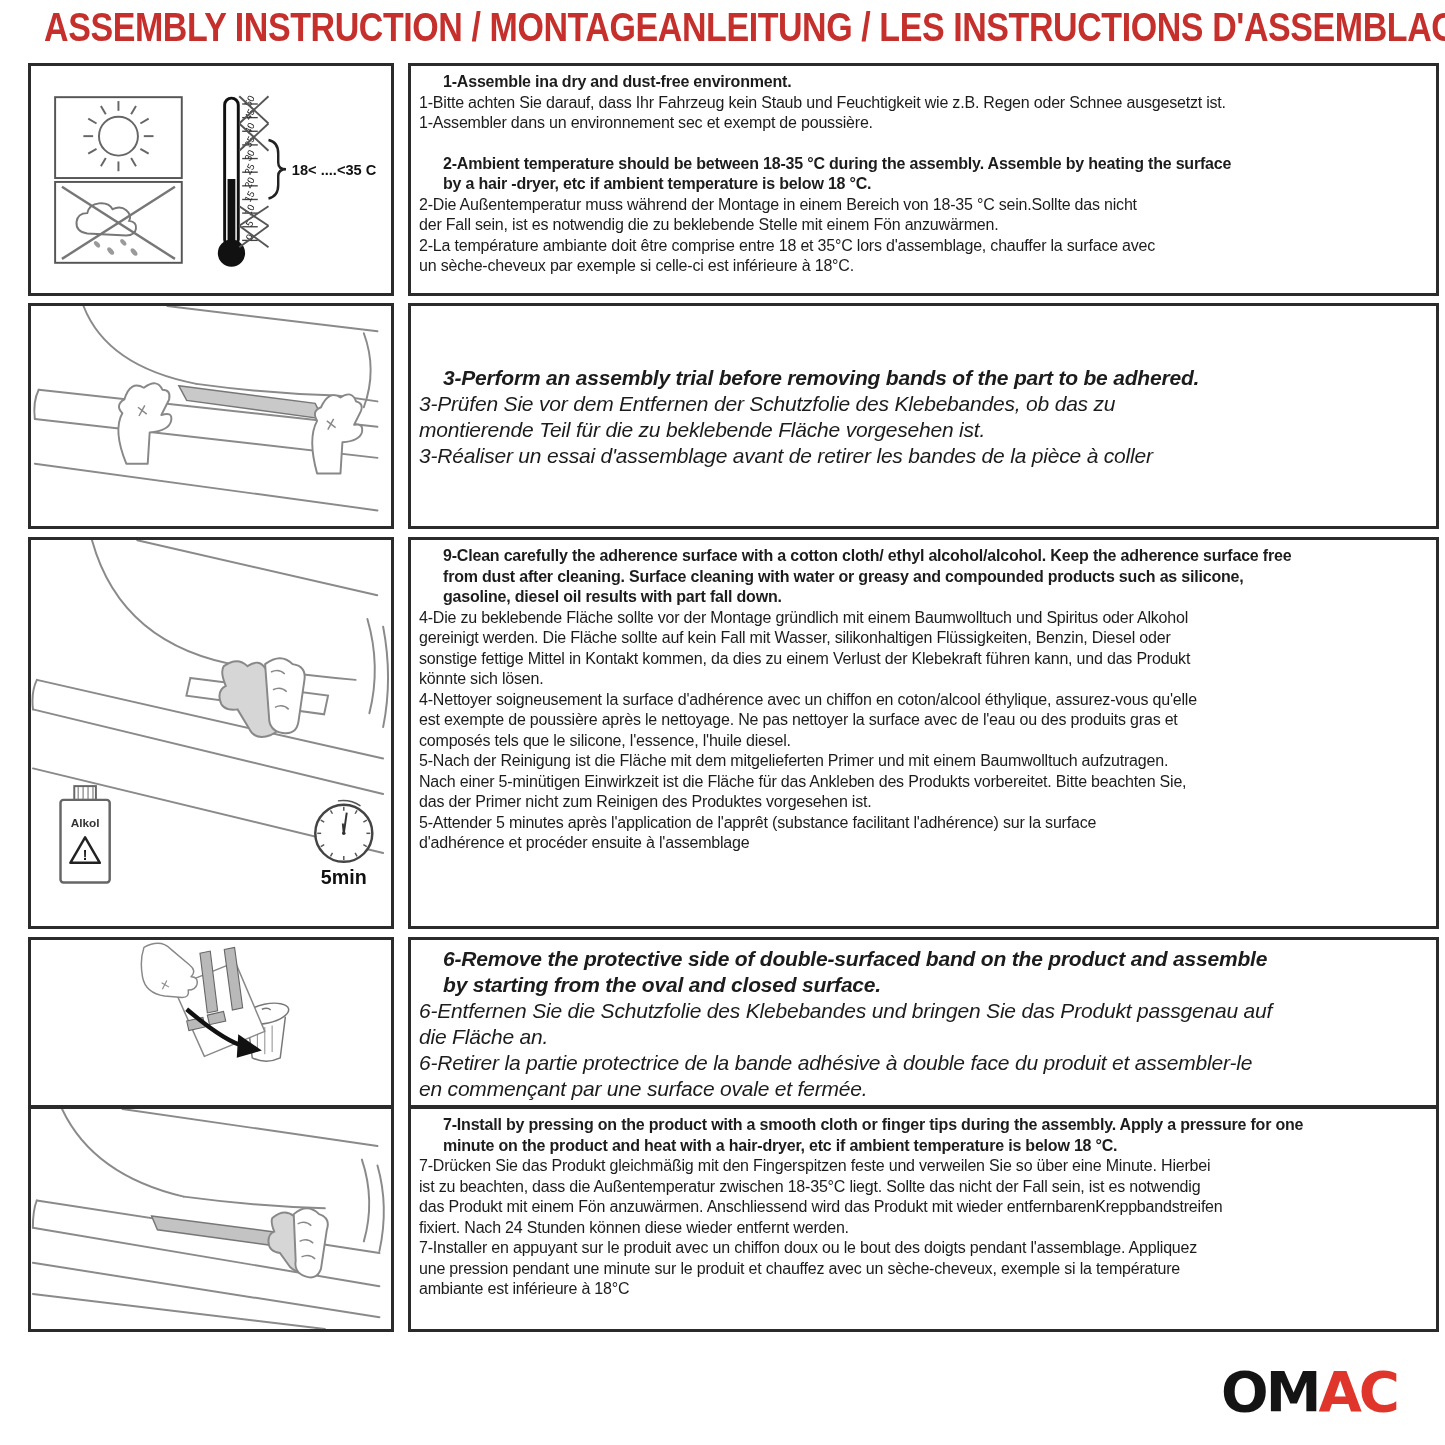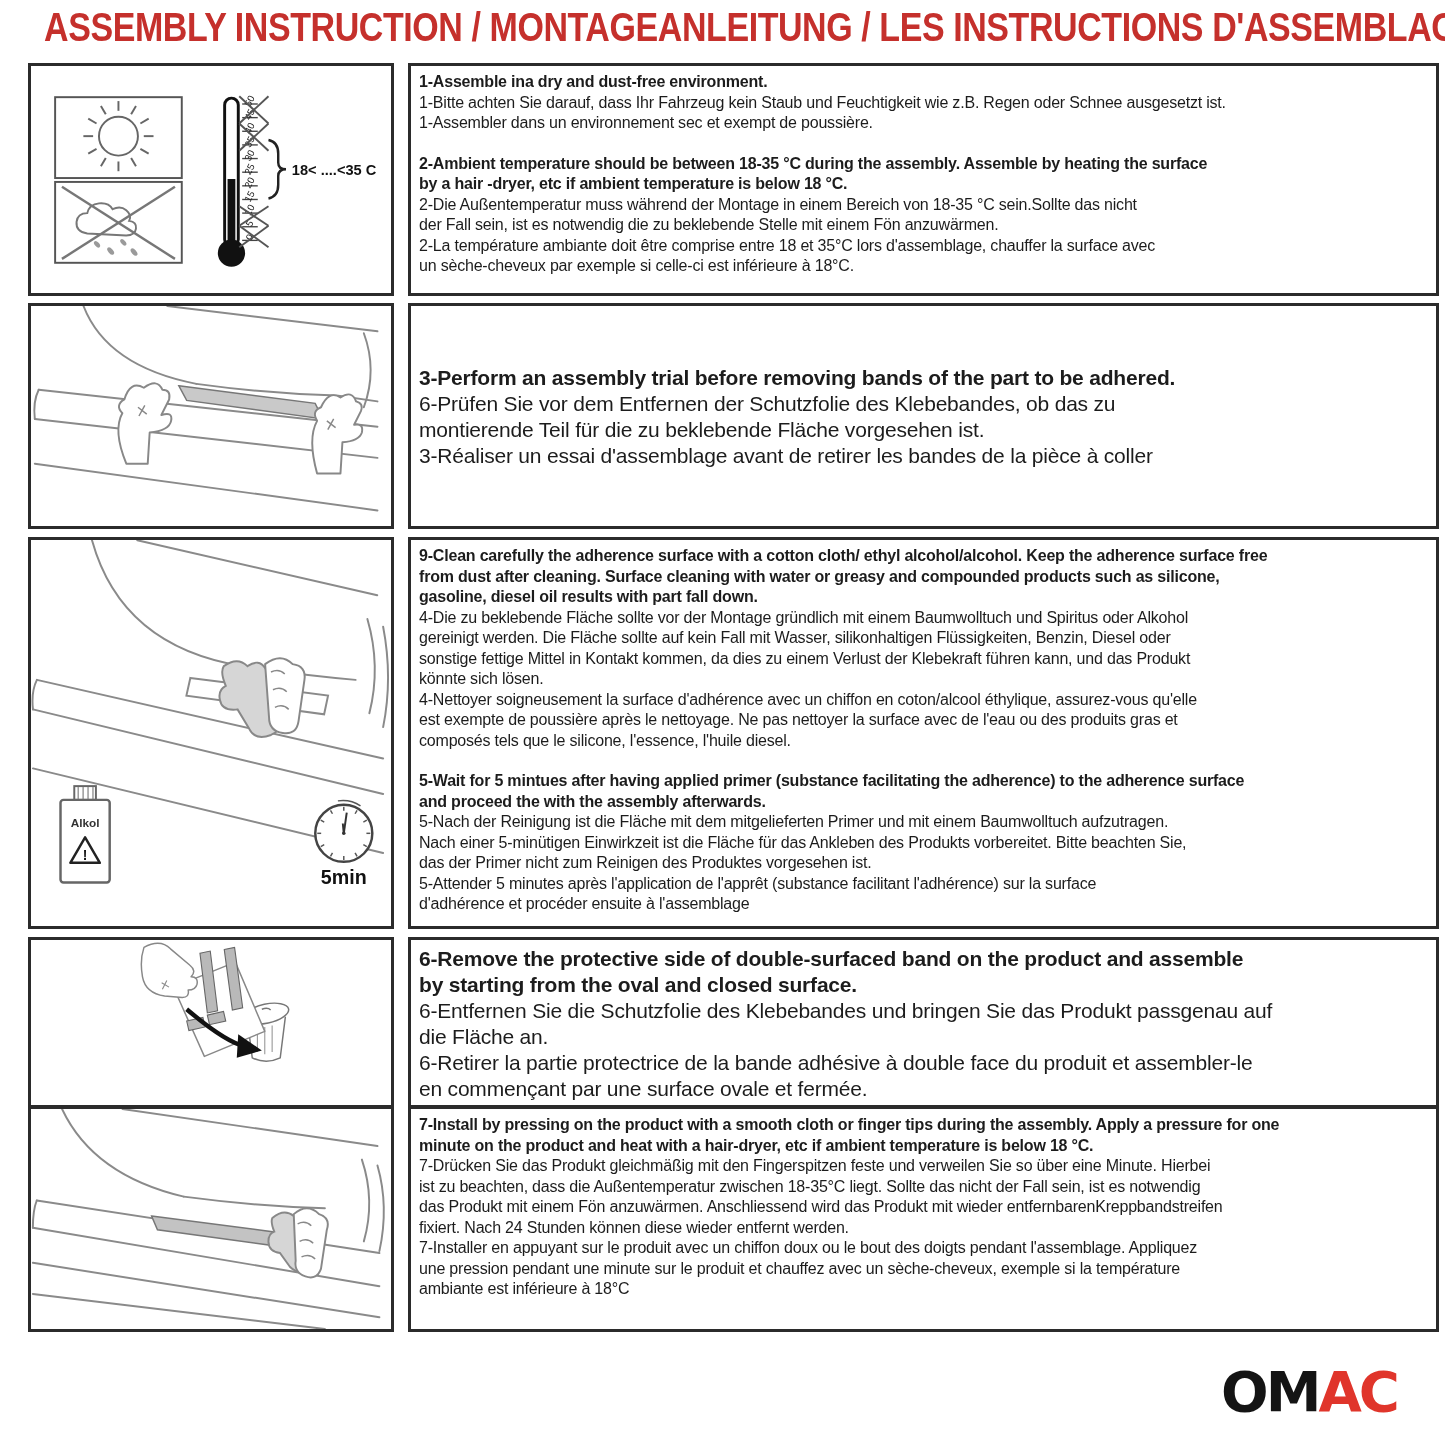--- a/index.html
+++ b/index.html
@@ -12,23 +12,23 @@
   .illus{position:absolute;left:28px;width:366px;height:100%;border:3px solid var(--border_dark,#2b2b2b);
          box-sizing:border-box;background:#fff;}
   .illus svg{display:block;width:100%;height:100%;}
   .textbox{position:absolute;left:408px;width:1031px;height:100%;border:3px solid var(--border_dark,#2b2b2b);
            box-sizing:border-box;background:#fff;display:flex;flex-direction:column;
            padding:6px 10px 4px 8px;}
   .r1{top:63px;height:233px;} .r2{top:303px;height:226px;} .r3{top:537px;height:392px;}
   .r4{top:937px;height:171px;} .r5{top:1106px;height:226px;}
   .small .para{font-size:16px;line-height:20.5px;letter-spacing:-0.2px;}
   .large .para{font-size:21px;line-height:26px;letter-spacing:-0.2px;}
-  .vcenter{justify-content:center;}
+  .vcenter{justify-content:center;font-style:italic;}
   .para{white-space:pre-line;}
-  .para.b{font-weight:bold;}
+  .para.b{font-weight:bold;margin-left:24px;}
   .para.gap{margin-top:20px;}
   svg text{font-family:"Liberation Sans", sans-serif;}
   .logo{position:absolute;left:1178px;top:1356px;width:262px;height:72px;background:#fff;
         display:flex;align-items:center;justify-content:center;
         font-family:"DejaVu Sans", sans-serif;font-weight:900;font-size:56px;letter-spacing:-3px;
         line-height:1;}
   .logo .lb{color:var(--logo_black,#141414);}
   .logo .lr{color:var(--logo_red,#e0352b);}
 </style>
 </head>
@@ -148,21 +148,21 @@
           <path d="M108,104 l9,7 m-2,-9 l-6,11" fill="none" stroke-width="1.5"></path>
         </g>
         <g fill="#fff" stroke="#888" stroke-width="2" stroke-linejoin="round">
           <path d="M292,172 q-10,-36 0,-54 q-6,-10 4,-14 q8,-18 20,-10 q12,-8 16,4 q8,2 5,10 l-7,14 q10,-2 8,8 q-3,9 -20,10 l-2,32 z"></path>
           <path d="M302,118 l9,7 m-2,-9 l-6,11" fill="none" stroke-width="1.5"></path>
         </g>
       </svg>
     </div>
     <div class="textbox large vcenter">
         <div class="para b">3-Perform an assembly trial before removing bands of the part to be adhered.</div>
-        <div class="para">6-Prüfen Sie vor dem Entfernen der Schutzfolie des Klebebandes, ob das zu
+        <div class="para">3-Prüfen Sie vor dem Entfernen der Schutzfolie des Klebebandes, ob das zu
 montierende Teil für die zu beklebende Fläche vorgesehen ist.</div>
         <div class="para">3-Réaliser un essai d'assemblage avant de retirer les bandes de la pièce à coller</div>
       </div>
   </section>
 
   <section class="row r3">
     <div class="illus">
       <svg viewBox="0 0 366 392">
         <g fill="none" stroke="#8a8a8a" stroke-width="2" stroke-linecap="round">
           <path d="M62,0 Q92,108 215,128"></path>
@@ -217,22 +217,20 @@
         <div class="para b">9-Clean carefully the adherence surface with a cotton cloth/ ethyl alcohol/alcohol. Keep the adherence surface free
 from dust after cleaning. Surface cleaning with water or greasy and compounded products such as silicone,
 gasoline, diesel oil results with part fall down.</div>
         <div class="para">4-Die zu beklebende Fläche sollte vor der Montage gründlich mit einem Baumwolltuch und Spiritus oder Alkohol
 gereinigt werden. Die Fläche sollte auf kein Fall mit Wasser, silikonhaltigen Flüssigkeiten, Benzin, Diesel oder
 sonstige fettige Mittel in Kontakt kommen, da dies zu einem Verlust der Klebekraft führen kann, und das Produkt
 könnte sich lösen.</div>
         <div class="para">4-Nettoyer soigneusement la surface d'adhérence avec un chiffon en coton/alcool éthylique, assurez-vous qu'elle
 est exempte de poussière après le nettoyage. Ne pas nettoyer la surface avec de l'eau ou des produits gras et
 composés tels que le silicone, l'essence, l'huile diesel.</div>
-        <div class="para b gap">5-Wait for 5 mintues after having applied primer (substance facilitating the adherence) to the adherence surface
-and proceed the with the assembly afterwards.</div>
         <div class="para">5-Nach der Reinigung ist die Fläche mit dem mitgelieferten Primer und mit einem Baumwolltuch aufzutragen.
 Nach einer 5-minütigen Einwirkzeit ist die Fläche für das Ankleben des Produkts vorbereitet. Bitte beachten Sie,
 das der Primer nicht zum Reinigen des Produktes vorgesehen ist.</div>
         <div class="para">5-Attender 5 minutes après l'application de l'apprêt (substance facilitant l'adhérence) sur la surface
 d'adhérence et procéder ensuite à l'assemblage</div>
       </div>
   </section>
 
   <section class="row r4">
     <div class="illus">

